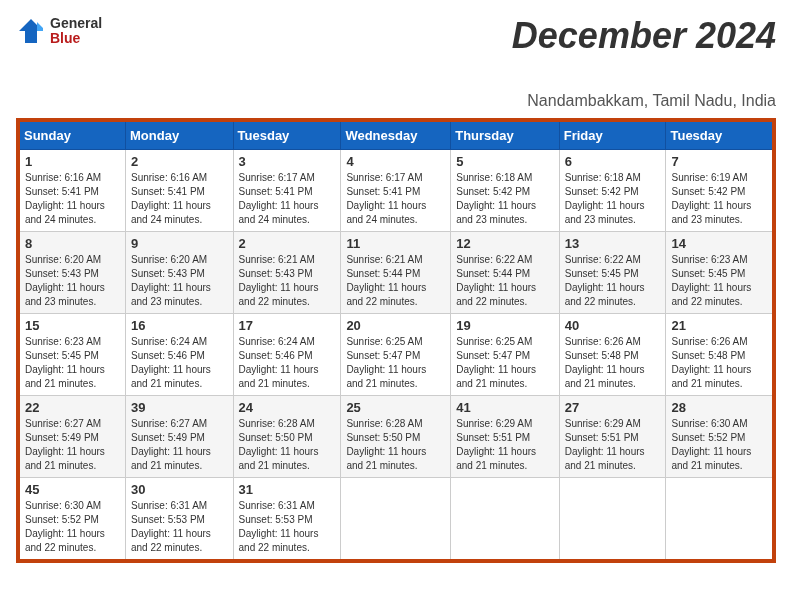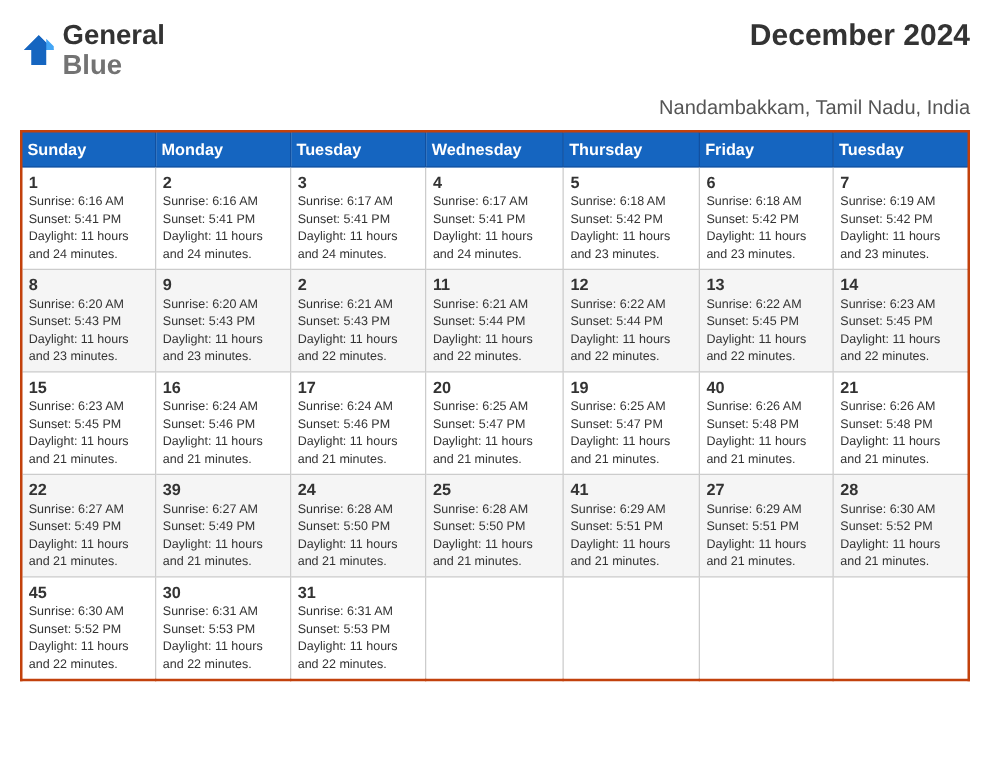--- a/index.html
+++ b/index.html
@@ -15,48 +15,49 @@
       align-items: flex-start;
       justify-content: space-between;
       margin-bottom: 8px;
     }
     .logo {
       display: flex;
       align-items: center;
       gap: 4px;
     }
     .logo-text {
-      font-size: 22px;
+      font-size: 14px;
       font-weight: bold;
       line-height: 1.1;
     }
     .logo-text .general { color: #333; }
-    .logo-text .blue { color: #737373; }
+    .logo-text .blue { color: #b91c1c; }
     .logo-icon {
       width: 30px;
       height: 30px;
     }
     .title-area {
       text-align: right;
     }
     .month-title {
-      font-size: 24px;
+      font-size: 36px;
       font-weight: bold;
       color: #333;
       line-height: 1.1;
+      font-style: italic;
     }
     .location-title {
       font-size: 16px;
       color: #555;
       margin-top: 36px;
     }
     .calendar {
       width: 100%;
       border-collapse: collapse;
-      border: 2px solid #c2410c;
+      border: 4px solid #c2410c;
     }
     .calendar th {
       background-color: #1565c0;
       color: #fff;
       font-size: 13px;
       font-weight: bold;
       padding: 6px 4px;
       text-align: left;
       border: 1px solid #1150a0;
     }

